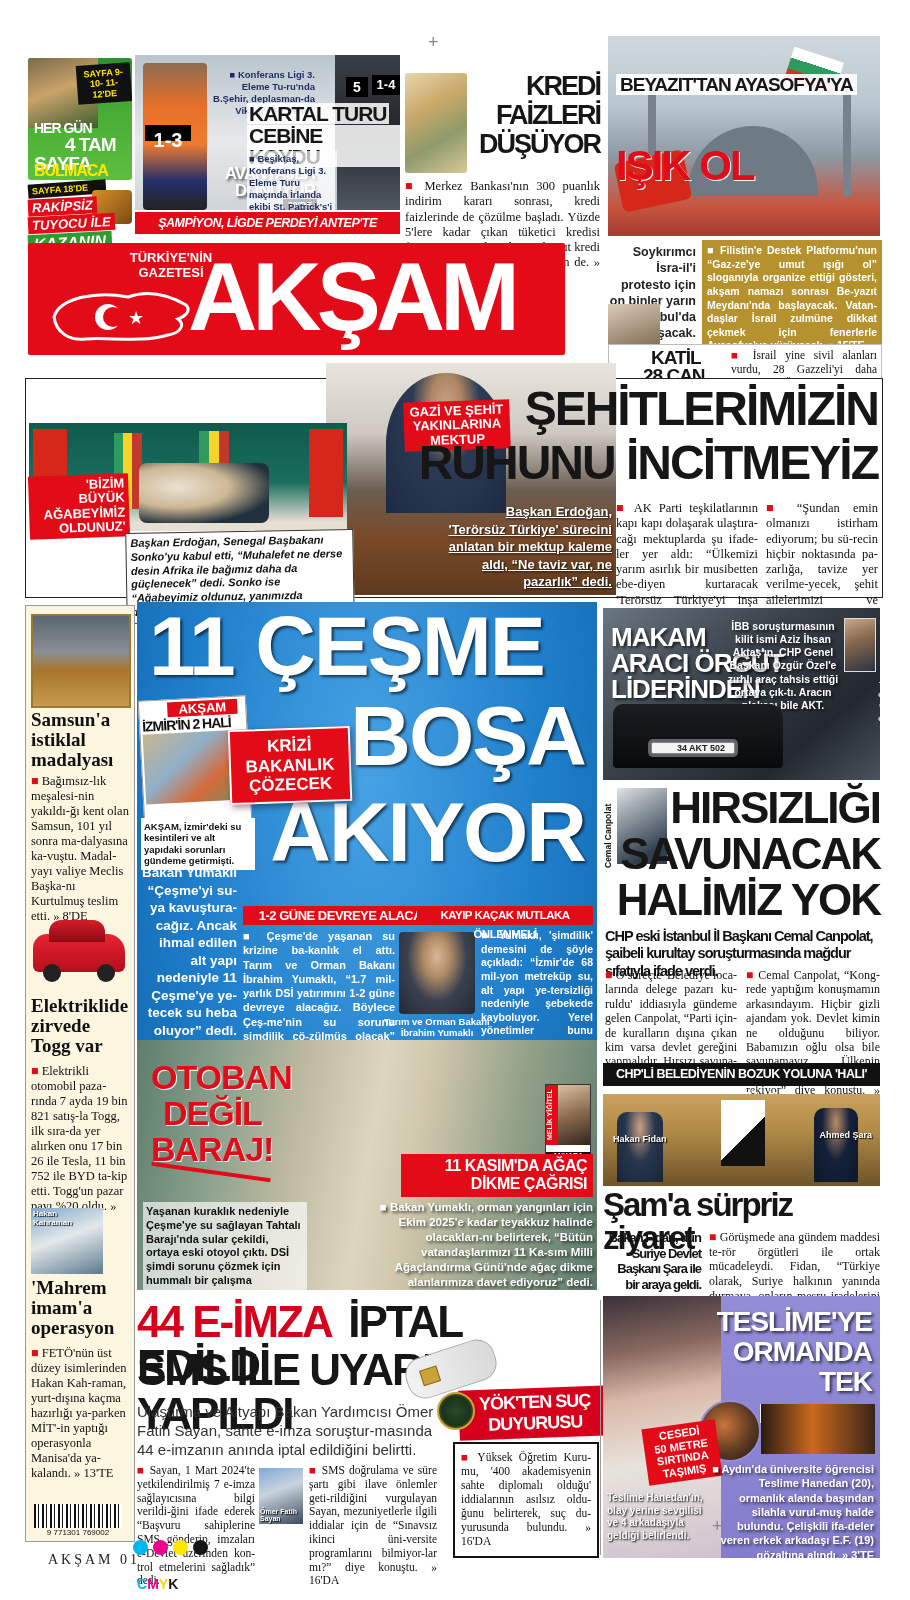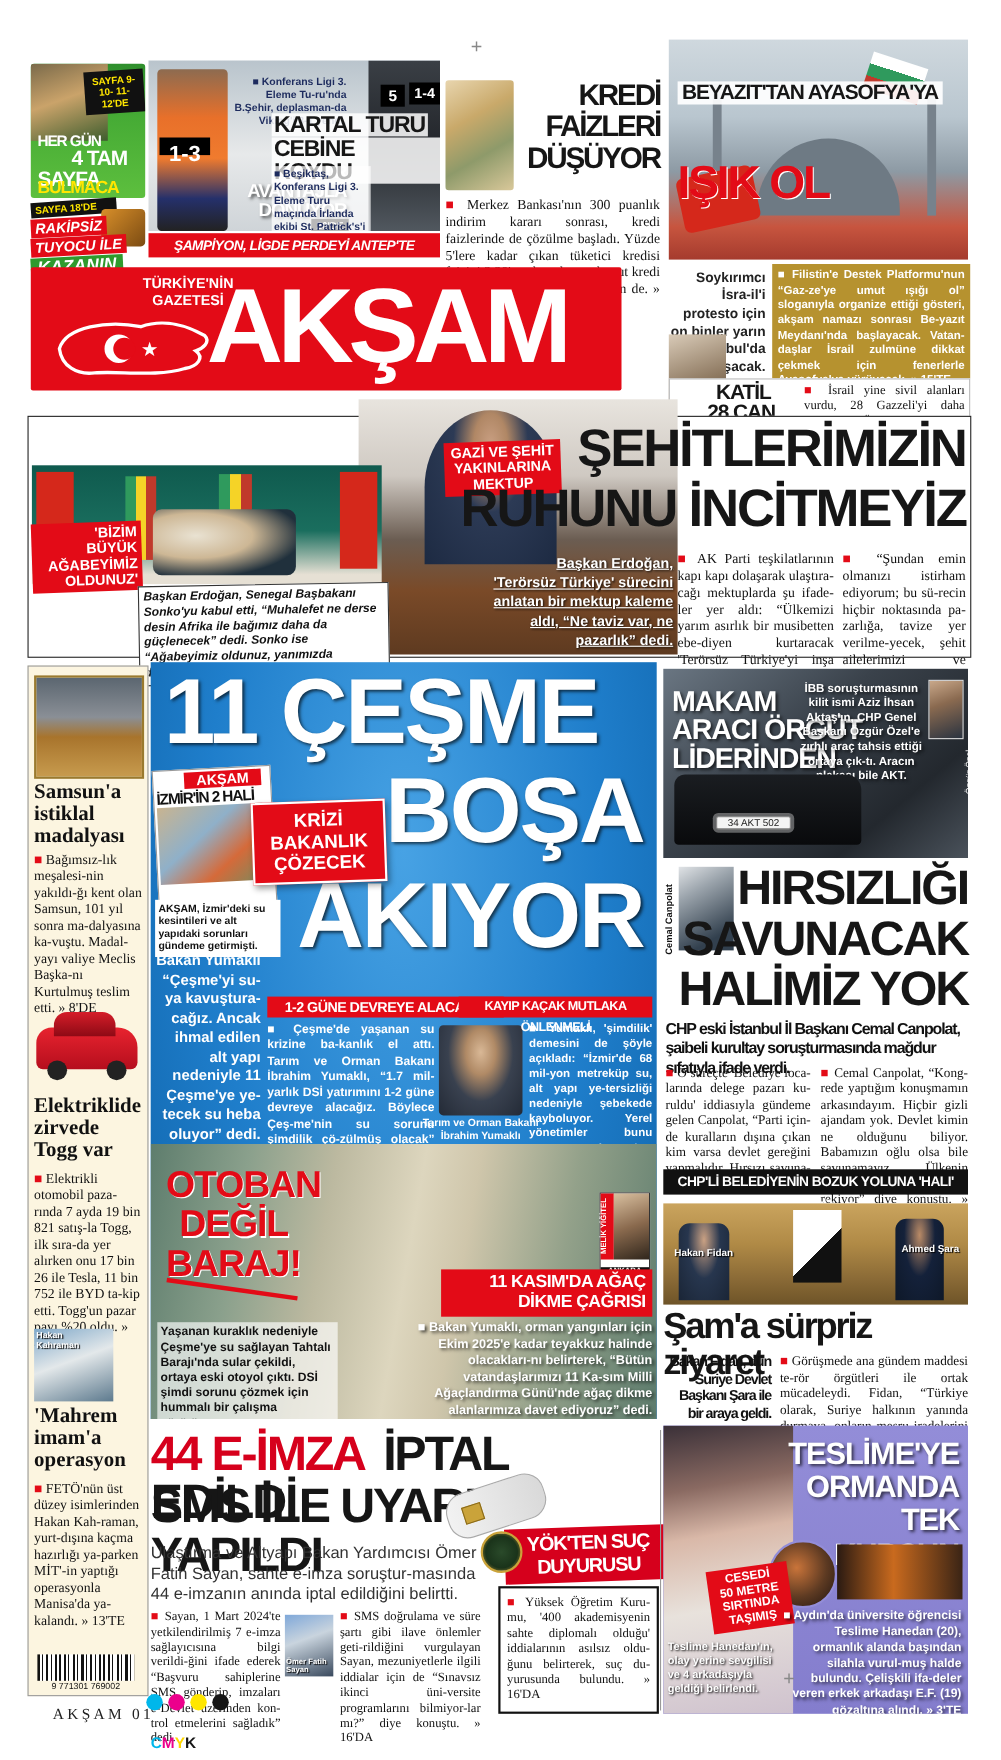--- a/index.html
+++ b/index.html
@@ -205,21 +205,21 @@
   </div>
 
   <div class="a" style="left:603px;top:608px;width:277px;height:172px;background:linear-gradient(140deg,#6a7682 0%,#3a424b 40%,#23282e 75%,#4a525b 100%);overflow:hidden;">
     <div class="a b w cond shadow" style="left:8px;top:14px;font-size:26px;">MAKAM</div>
     <div class="a b w cond shadow" style="left:8px;top:40px;font-size:26px;">ARACI ÖRGÜT</div>
     <div class="a b w cond shadow" style="left:8px;top:66px;font-size:26px;">LİDERİNDEN</div>
     <div class="a b w shadow" style="left:118px;top:12px;width:124px;font-size:10.5px;line-height:1.25;text-align:center;">İBB soruşturmasının kilit ismi Aziz İhsan Aktaş'ın, CHP Genel Başkanı Özgür Özel'e zırhlı araç tahsis ettiği ortaya çık-tı. Aracın plakası bile AKT.</div>
     <div class="a" style="right:4px;top:10px;width:30px;height:52px;background:linear-gradient(160deg,#c9a88a 0%,#8a6a50 40%,#2a3340 100%);border:1px solid #ddd;"></div>
     <div class="a vert w" style="right:-6px;top:64px;font-size:8px;height:50px;">Özgür Özel</div>
     <div class="a" style="left:10px;top:96px;width:170px;height:64px;background:linear-gradient(180deg,#1a1d21,#090a0c);border-radius:10px 14px 4px 4px;"></div>
-    <div class="a ctr" style="left:48px;top:134px;width:66px;background:#f4f4f4;border:1px solid #888;border-radius:2px;font-size:9px;font-weight:normal;color:#222;box-shadow:0 0 0 3px rgba(255,255,255,.35);">34 AKT 502</div>
+    <div class="a ctr" style="left:48px;top:134px;width:66px;background:#f4f4f4;border:1px solid #888;border-radius:2px;font-size:9px;font-weight:bold;color:#222;box-shadow:0 0 0 3px rgba(255,255,255,.35);padding-left:16px;">34 AKT 502</div>
   </div>
 
   <div class="a" style="left:603px;top:786px;width:277px;height:272px;background:#fff;">
     <div class="a" style="left:14px;top:2px;width:50px;height:76px;background:linear-gradient(150deg,#e0e3e6 0%,#9aa3ab 30%,#32404e 80%);"></div>
     <div class="a vert b" style="left:0px;top:2px;font-size:8.5px;height:80px;color:#111;">Cemal Canpolat</div>
     <div class="a hdl cond2 rt" style="left:66px;top:0px;width:211px;font-size:44px;">HIRSIZLIĞI</div>
     <div class="a hdl cond2 rt" style="left:10px;top:46px;width:267px;font-size:44px;">SAVUNACAK</div>
     <div class="a hdl cond2 rt" style="left:10px;top:92px;width:267px;font-size:44px;">HALİMİZ YOK</div>
     <div class="a b cond" style="left:2px;top:142px;width:275px;font-size:14.5px;line-height:1.2;">CHP eski İstanbul İl Başkanı Cemal Canpolat, şaibeli kurultay soruşturmasında mağdur sıfatıyla ifade verdi.</div>
     <div class="a ser just rp" style="left:2px;top:182px;width:132px;font-size:12px;line-height:1.2;">■ O süreçte 'Belediye loca-larında delege pazarı ku-ruldu' iddiasıyla gündeme gelen Canpolat, “Parti için-de kuralların dışına çıkan kim varsa devlet gereğini yapmalıdır. Hırsızı savuna-cak halimiz yok” dedi.</div>

